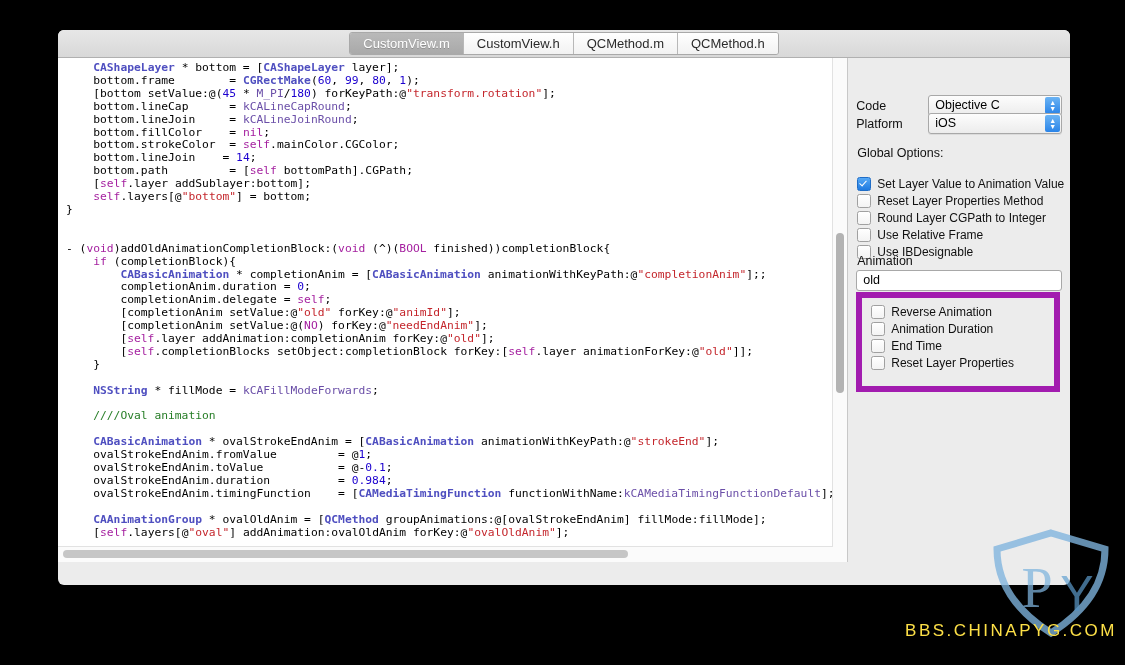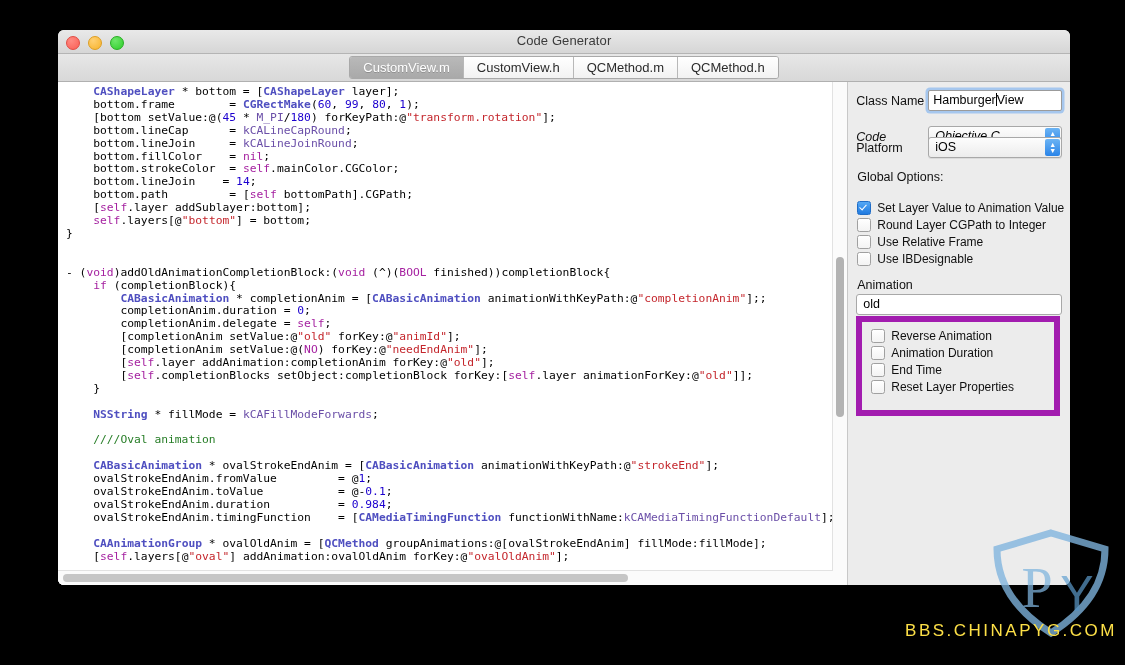--- a/index.html
+++ b/index.html
@@ -134,21 +134,21 @@
   }
   .caret {
     display: inline-block; width: 1px; height: 13px;
     background: #000; vertical-align: -2px;
     margin: 0 0px;
   }
 
   .field-code, .field-platform {
     position: absolute; left: 8px; width: 206px; display: flex; align-items: center;
   }
-  .field-code { top: 44px; font-style: italic; }
+  .field-code { top: 37px; }
   .field-platform { top: 55px; }
   .lbl-small { font-size: 12.5px; color: #111; width: 72px; }
 
   .popup {
     flex: 1; height: 19px;
     background: linear-gradient(to bottom, #fdfdfd, #ececec);
     border: 1px solid #a8a8a8; border-radius: 3px;
     position: relative;
     font-size: 12.5px; color: #000;
     line-height: 19px; padding-left: 6px;
@@ -215,28 +215,20 @@
     pointer-events: none;
   }
 </style>
 </head>
 <body>
 
 <div id="root">
 
   <div class="window">
 
-    <div class="titlebar">
-      <div class="traffic">
-        <span class="light close"></span>
-        <span class="light min"></span>
-        <span class="light max"></span>
-      </div>
-      <div class="win-title">Code Generator</div>
-    </div>
 
     <div class="tabbar">
       <div class="tabs">
         <div class="tab active">CustomView.m</div>
         <div class="tab">CustomView.h</div>
         <div class="tab">QCMethod.m</div>
         <div class="tab">QCMethod.h</div>
       </div>
     </div>
 
@@ -286,24 +278,20 @@
           <div class="vthumb"></div>
         </div>
         <div class="hscroll">
           <div class="hthumb"></div>
         </div>
         <div class="corner"></div>
       </div>
 
       <div class="panel">
 
-        <div class="field-classname">
-          <span class="lbl-class">Class Name</span>
-          <div class="textinput"><span id="cn-head">Hamburger</span><span class="caret"></span><span id="cn-tail">View</span></div>
-        </div>
 
         <div class="field-code">
           <span class="lbl-small">Code</span>
           <div class="popup">
             <span>Objective C</span>
             <span class="stepper">
               <span class="chev">▲</span>
               <span class="chev">▼</span>
             </span>
           </div>
@@ -322,20 +310,24 @@
 
         <div class="global-opts">
           <div class="opt-title">Global Options:</div>
           <div id="global-opts-list">
               <div class="check-row">
                 <span class="cb checked"></span>
                 <span class="check-label">Set Layer Value to Animation Value</span>
               </div>
               <div class="check-row">
                 <span class="cb"></span>
+                <span class="check-label">Reset Layer Properties Method</span>
+              </div>
+              <div class="check-row">
+                <span class="cb"></span>
                 <span class="check-label">Round Layer CGPath to Integer</span>
               </div>
               <div class="check-row">
                 <span class="cb"></span>
                 <span class="check-label">Use Relative Frame</span>
               </div>
               <div class="check-row">
                 <span class="cb"></span>
                 <span class="check-label">Use IBDesignable</span>
               </div>

